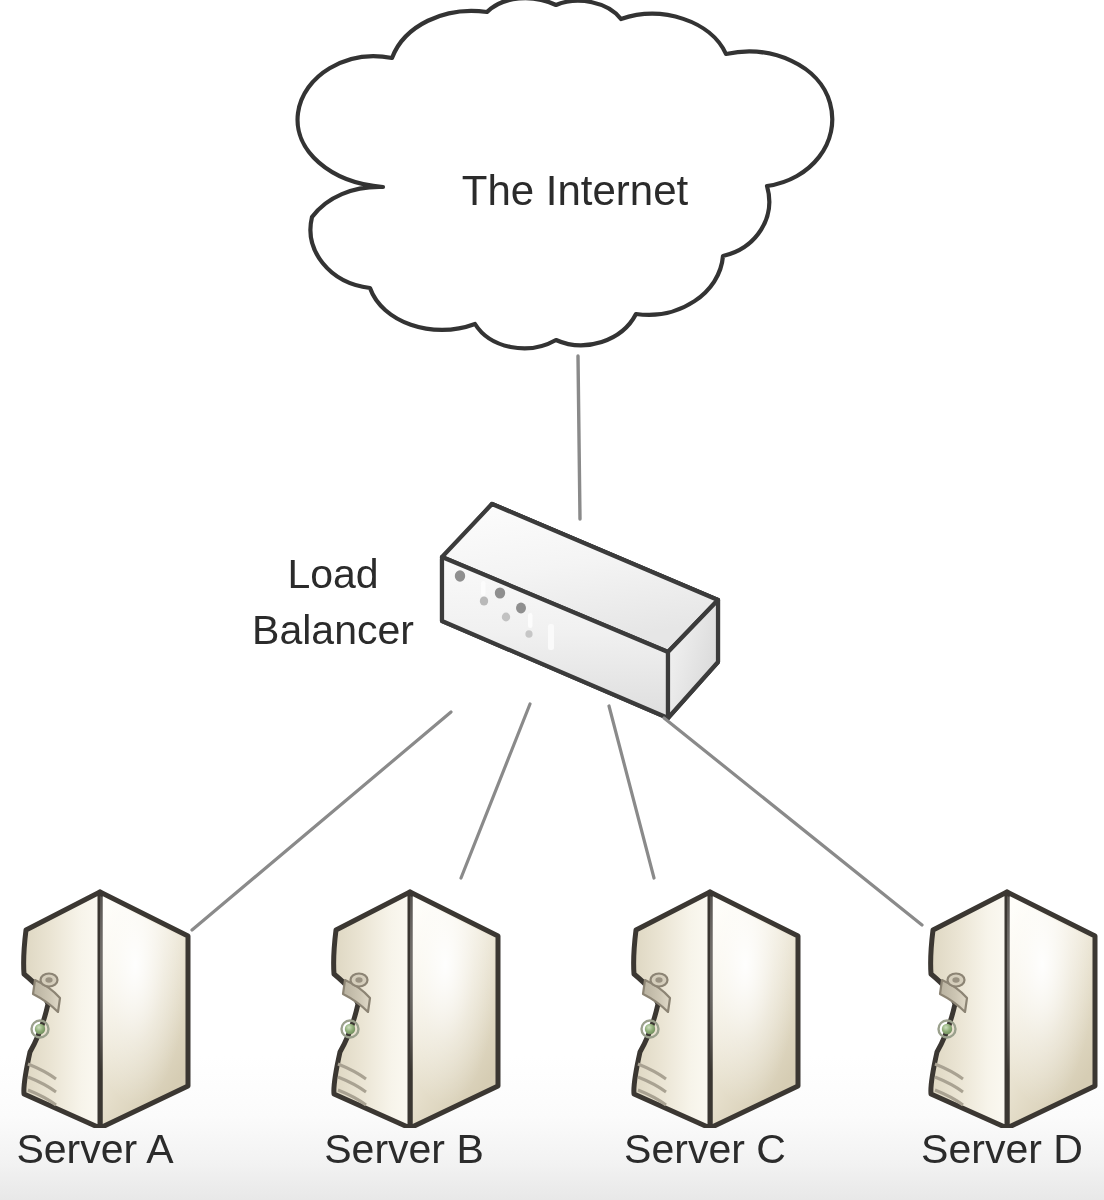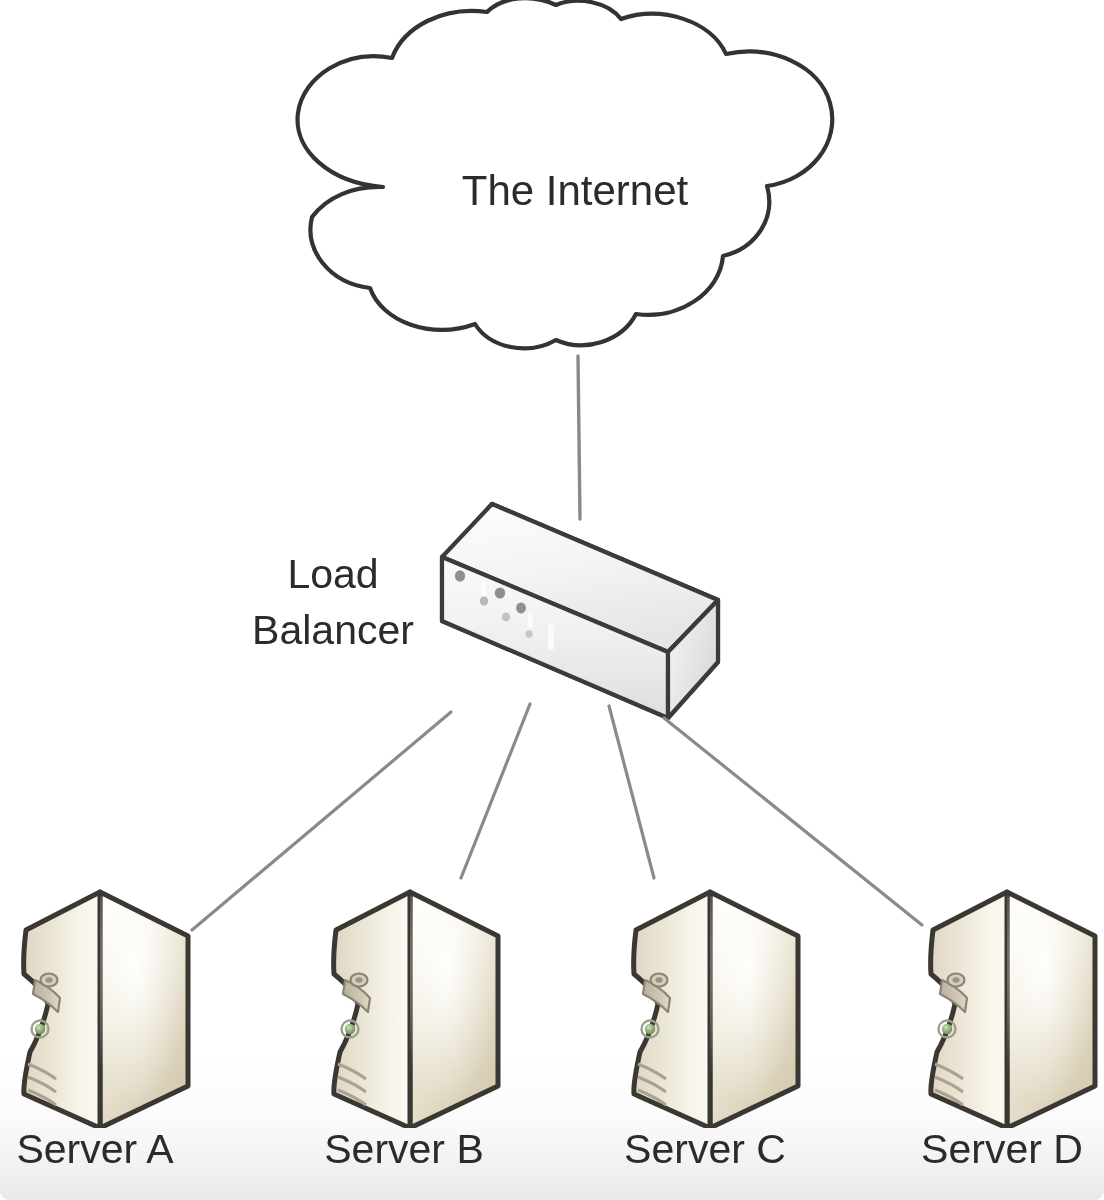--- a/index.html
+++ b/index.html
@@ -17,21 +17,20 @@
   #diagram-root {
     position: relative;
     width: 1104px;
     height: 1200px;
     background: linear-gradient(to bottom,
         #ffffff 0%,
         #ffffff 88%,
         #fbfbfb 93%,
         #f2f2f2 97%,
         #e8e8e8 100%);
-    border-radius: 9px;
   }
   #diagram-svg {
     position: absolute;
     top: 0;
     left: 0;
     width: 1104px;
     height: 1200px;
     display: block;
   }
   .dgm-text {

